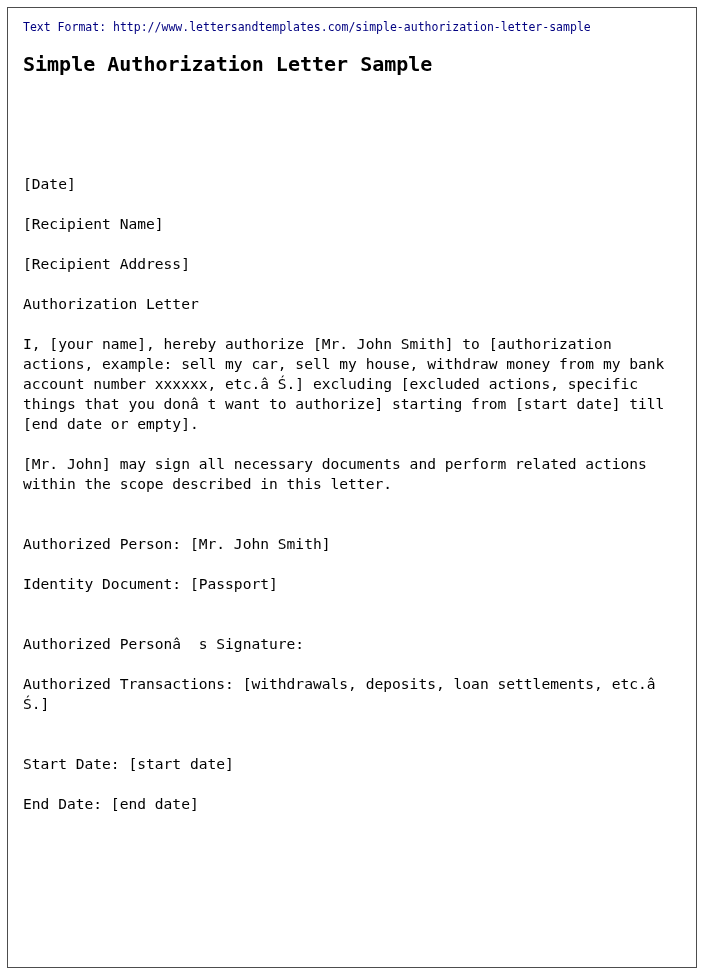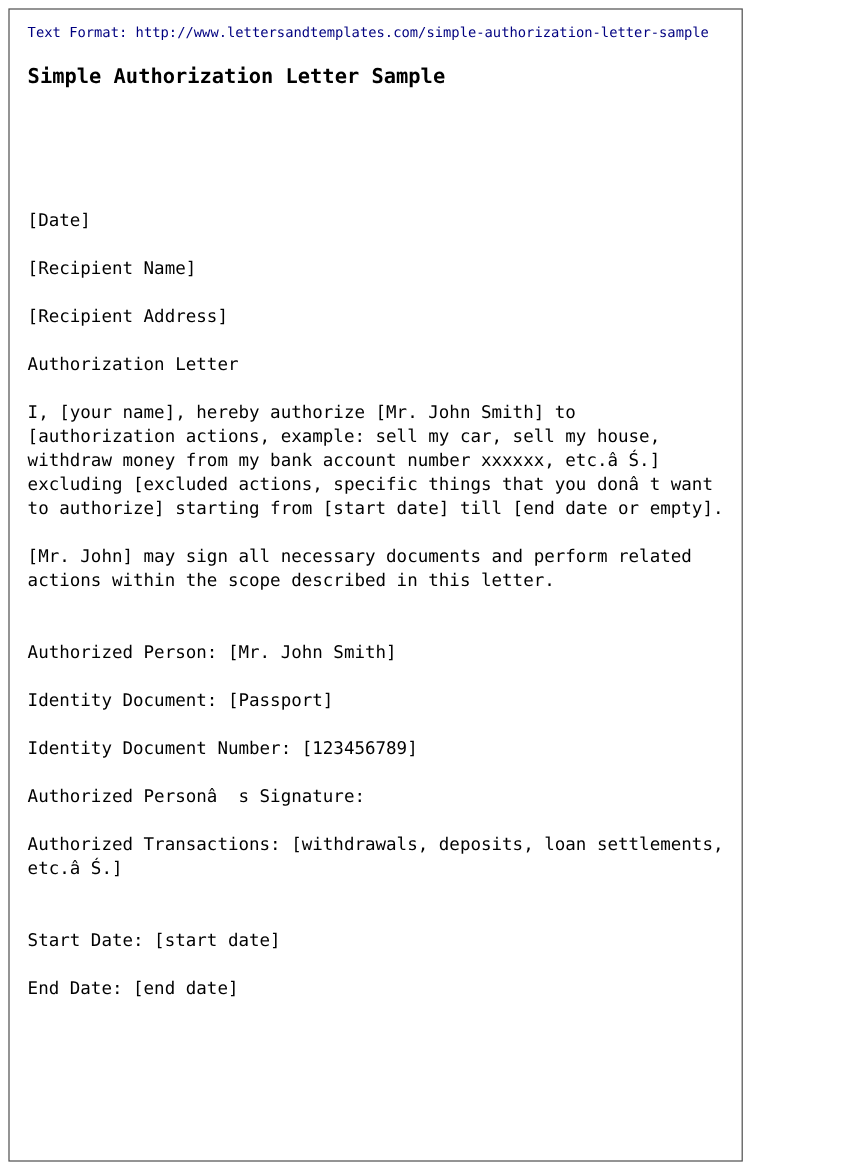--- a/index.html
+++ b/index.html
@@ -11,21 +11,21 @@
     width: 706px;
     height: 979px;
     font-family: "DejaVu Sans Mono", "Liberation Mono", monospace;
     -webkit-font-smoothing: none;
   }
 
   #page {
     position: absolute;
     left: 7px;
     top: 7px;
-    width: 612px;
+    width: 690px;
     height: 961px;
     border: 1px solid #4d4d4d;
     background: #ffffff;
     box-sizing: border-box;
     overflow: hidden;
   }
 
   #doc {
     padding: 9px 12px 0 15px;
   }
@@ -34,21 +34,21 @@
     color: #000080;
     font-size: 11.5px;
     line-height: 20px;
     white-space: pre;
     letter-spacing: 0px;
   }
 
   .doc-title {
     color: #000000;
     font-weight: bold;
-    font-size: 17px;
+    font-size: 20px;
     line-height: 20px;
     margin-top: 17px;
     white-space: pre;
   }
 
   .block {
     color: #000000;
     font-size: 14.6px;
     line-height: 20px;
     white-space: pre-wrap;
@@ -98,21 +98,20 @@
     <div class="spacer"></div>
 
     <div class="spacer"></div>
 
     <div class="block">Authorized Person: [Mr. John Smith]</div>
     <div class="spacer"></div>
 
     <div class="block">Identity Document: [Passport]</div>
     <div class="spacer"></div>
 
-    <div class="block">Identity Document Number: [123456789]</div>
     <div class="spacer"></div>
 
     <div class="block">Authorized Personâ  s Signature:</div>
     <div class="spacer"></div>
 
     <div class="block">Authorized Transactions: [withdrawals, deposits, loan settlements, etc.â Ś.]</div>
     <div class="spacer"></div>
 
     <div class="spacer"></div>
 

